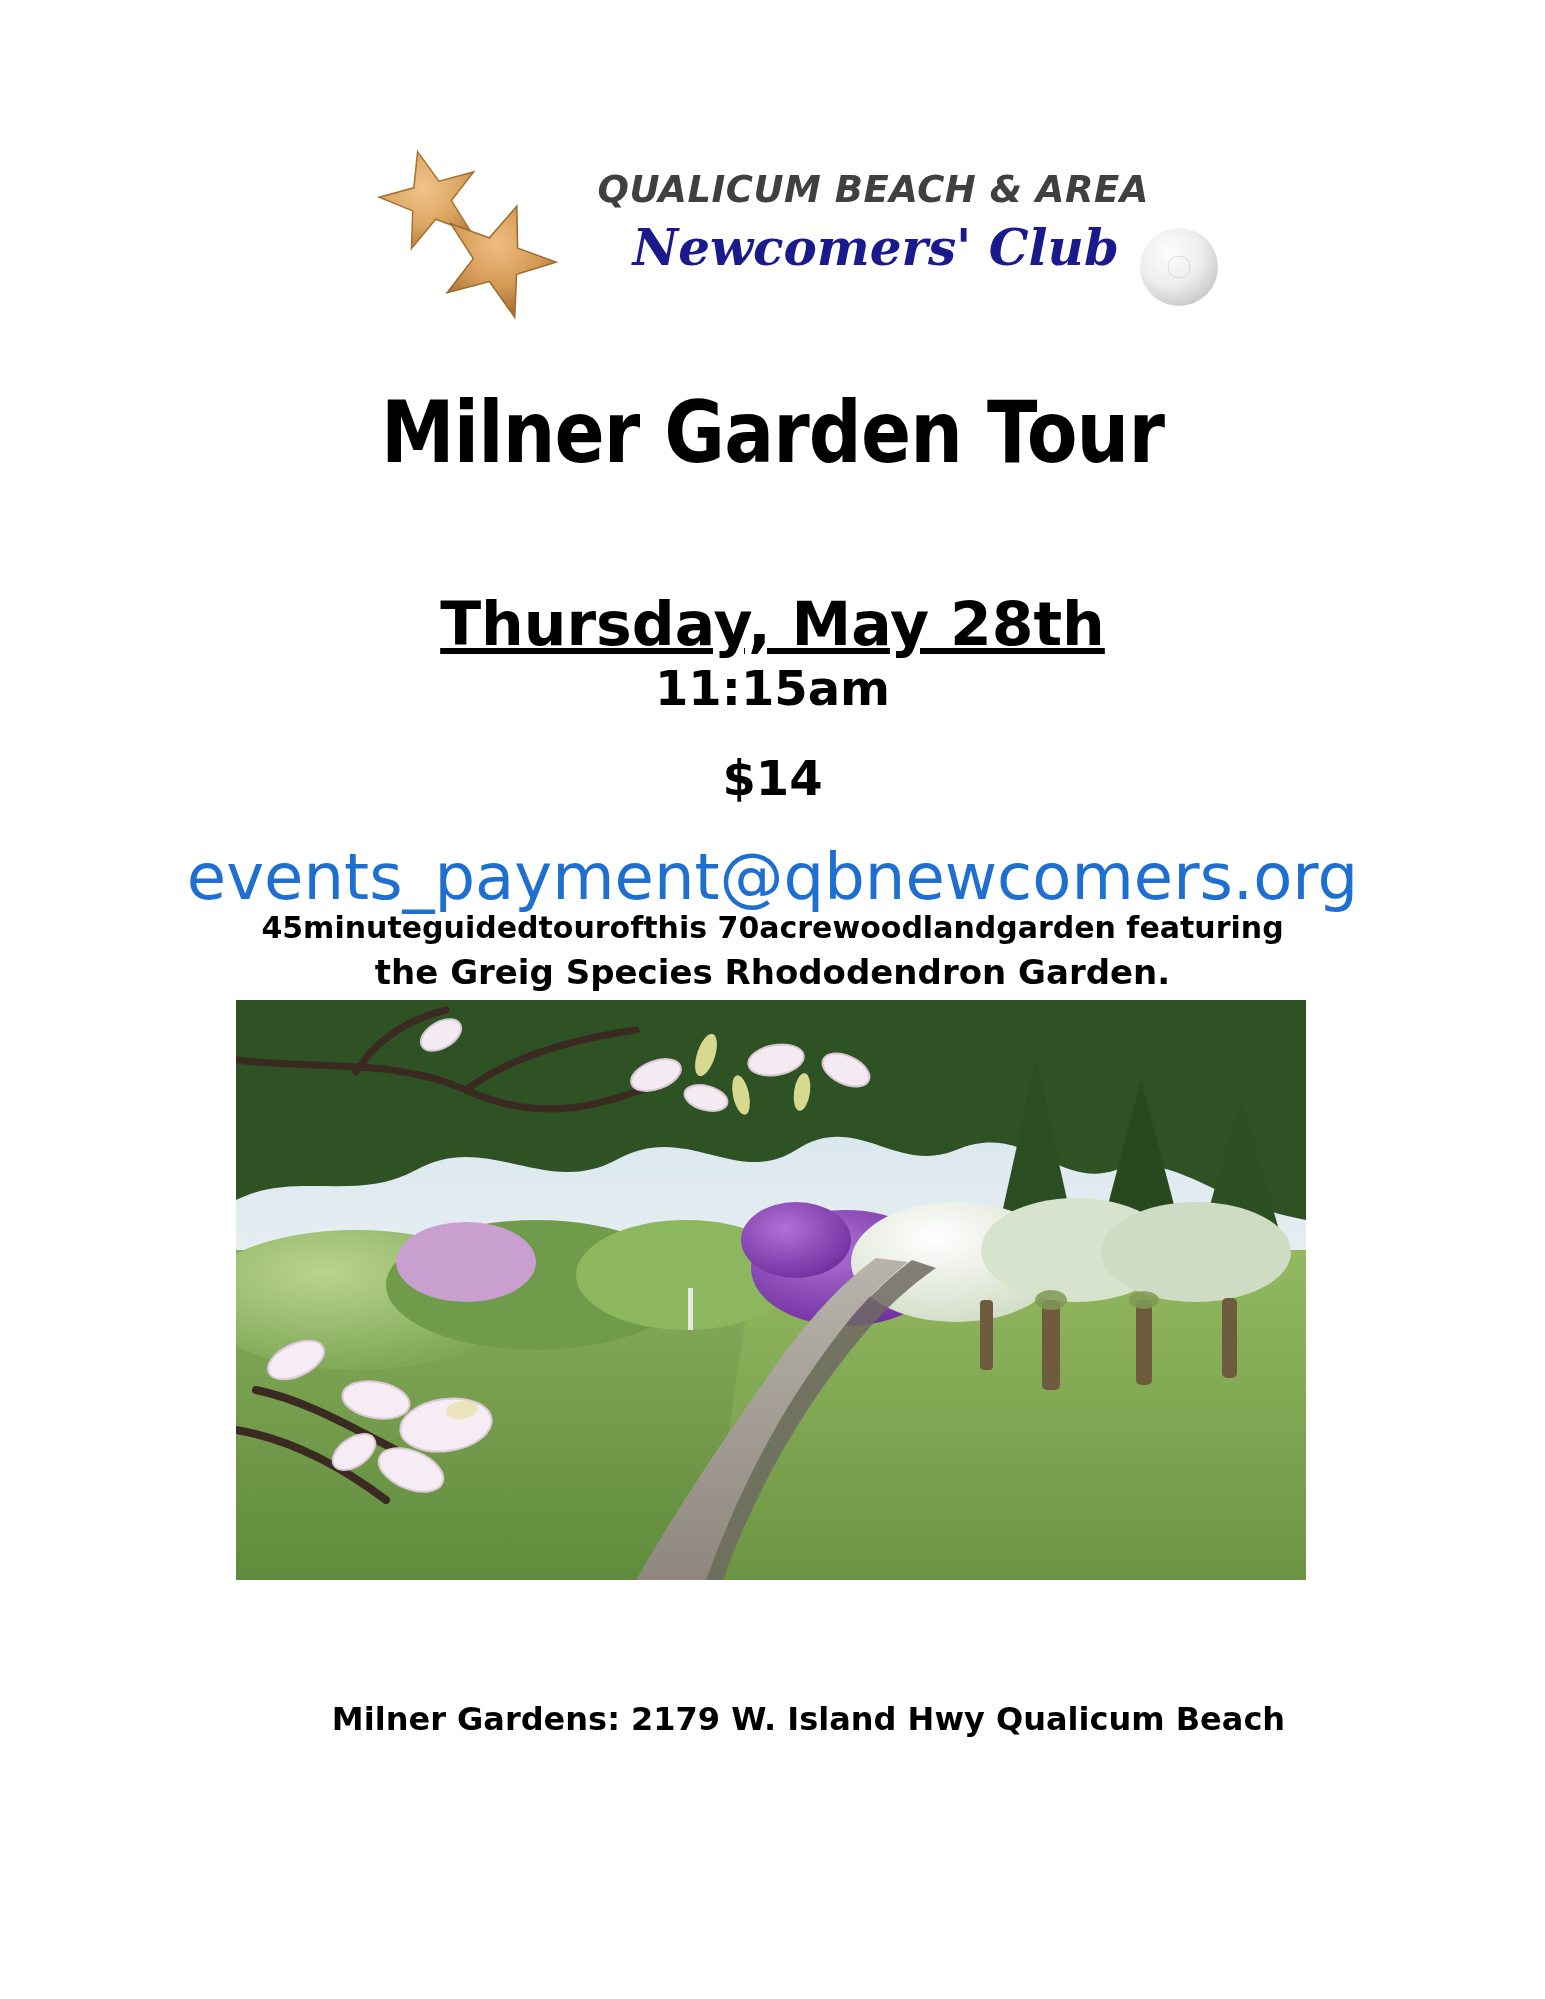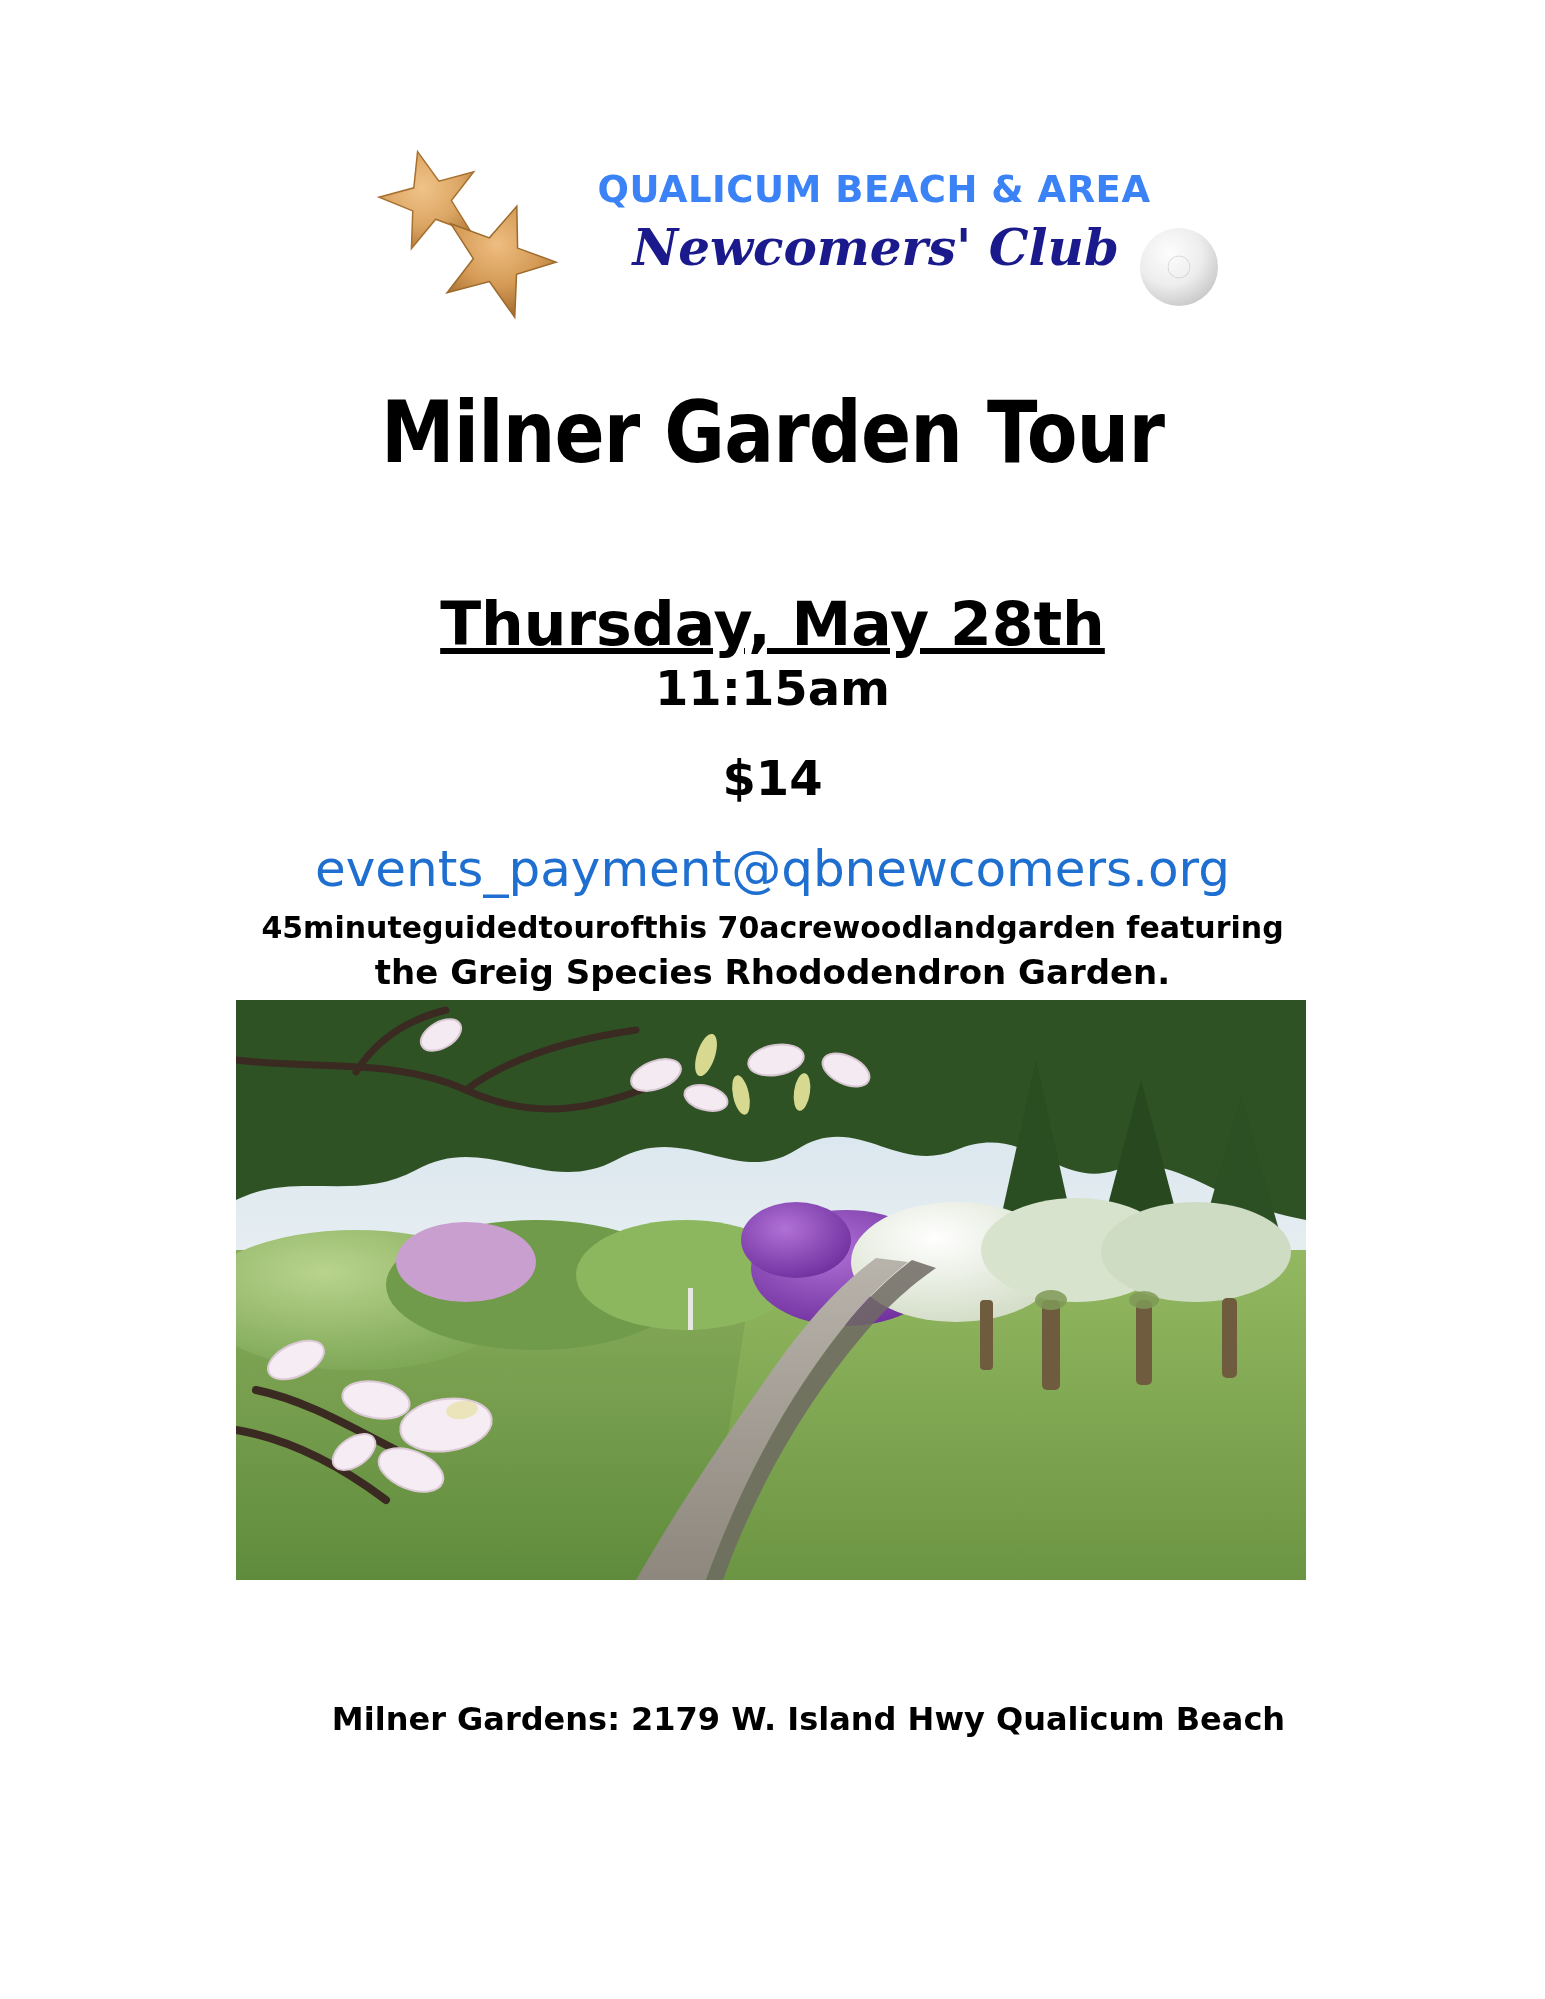--- a/index.html
+++ b/index.html
@@ -53,22 +53,23 @@
     flex: 0 0 auto;
   }
   .logo-line1 {
     position: absolute;
     top: 18px;
     left: 10px;
     font-family: "DejaVu Sans", sans-serif;
     font-size: 37px;
     font-weight: bold;
     letter-spacing: 0.5px;
-    color: #3b82f6;
+    color: #404040;
     white-space: nowrap;
+    font-style: italic;
   }
   .logo-line2 {
     position: absolute;
     top: 68px;
     left: 45px;
     font-family: "DejaVu Serif", serif;
     font-style: italic;
     font-size: 50px;
     font-weight: bold;
     color: #1a1a8c;
@@ -114,21 +115,21 @@
     text-align: center;
     font-family: "DejaVu Sans", sans-serif;
     font-weight: bold;
     color: #000;
   }
   .date    { top: 589px; font-size: 60px; text-decoration: underline; }
   .time    { top: 660px; font-size: 48px; }
   .price   { top: 750px; font-size: 48px; }
   .email {
     top: 840px;
-    font-size: 50px;
+    font-size: 64px;
     color: #1f6fd0;
     font-weight: normal;
   }
   .desc1 {
     top: 910px;
     font-size: 30px;
     font-weight: bold;
   }
   .desc2 {
     top: 952px;

